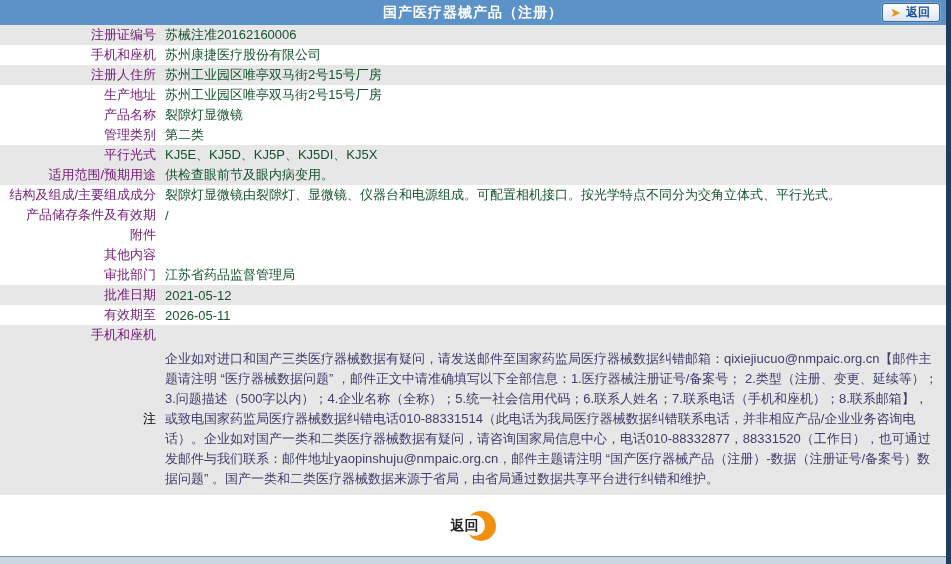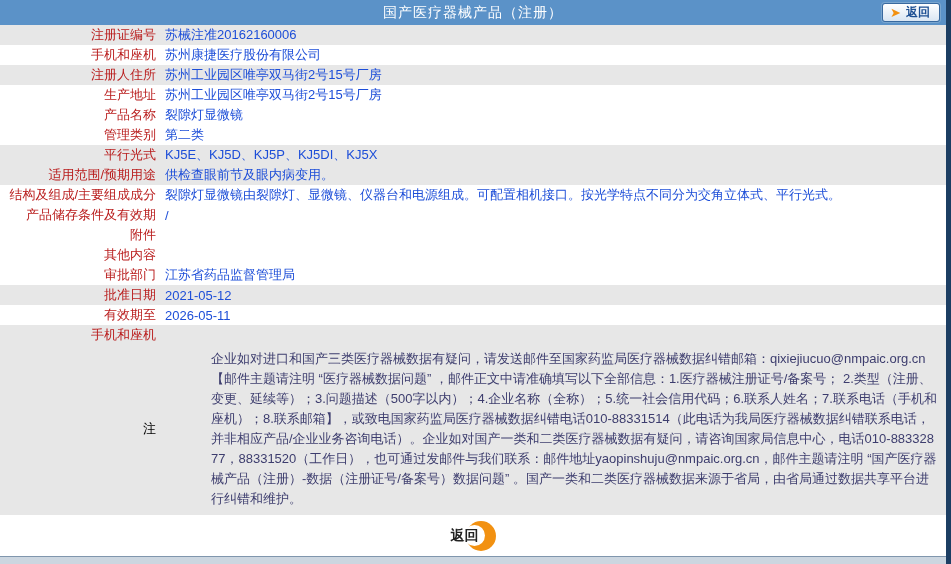--- a/index.html
+++ b/index.html
@@ -14,58 +14,57 @@
   }
 
   
   .header {
     height:25px; flex:0 0 25px;
     background:#5b92c8;
     position:relative;
     display:flex; align-items:center; justify-content:center;
   }
   .header-title {
-    color:#ffffff; font-weight:normal; font-size:14px; letter-spacing:1px;
+    color:#ffffff; font-weight:bold; font-size:14px; letter-spacing:1px;
   }
   .top-back-btn {
     position:absolute; right:6px; top:3px; height:19px;
     display:flex; align-items:center; gap:5px;
     padding:0 9px 0 7px;
     background:linear-gradient(#ffffff,#d9e6f3);
     border:1px solid #38699f; border-radius:3px;
     box-shadow:0 0 0 1px #7aa6cf;
     cursor:pointer;
   }
   .top-back-btn .arrow { color:#f29111; font-size:13px; font-weight:bold; line-height:1; }
   .top-back-btn .txt { color:#1c4f93; font-weight:bold; font-size:12px; }
 
   
   .table { flex:0 0 auto; }
   .row { display:flex; min-height:20px; align-items:center; background:#ffffff; }
   .row.shade { background:#e7e7e7; }
   .label {
     width:165px; flex:0 0 165px;
     text-align:right; padding-right:9px;
-    color:#b91c1c;
+    color:#701a75;
   }
-  .value { flex:1; padding-right:6px; color:#1d4ed8; }
+  .value { flex:1; padding-right:6px; color:#14532d; }
 
   
   .note-row {
     display:flex; align-items:center;
     background:#e7e7e7;
     padding:4px 0 6px 0;
   }
   .note-label { width:165px; flex:0 0 165px; text-align:right; padding-right:9px; }
   .note-text {
     flex:1; padding-right:8px;
     color:#3d3d6e;
     line-height:20px;
     word-break:break-all;
-    margin-left:46px;
   }
 
   
   .footer {
     flex:1; min-height:26px;
     background:#ffffff;
     display:flex; align-items:center; justify-content:center;
     position:relative;
   }
   .bottom-back-btn {

